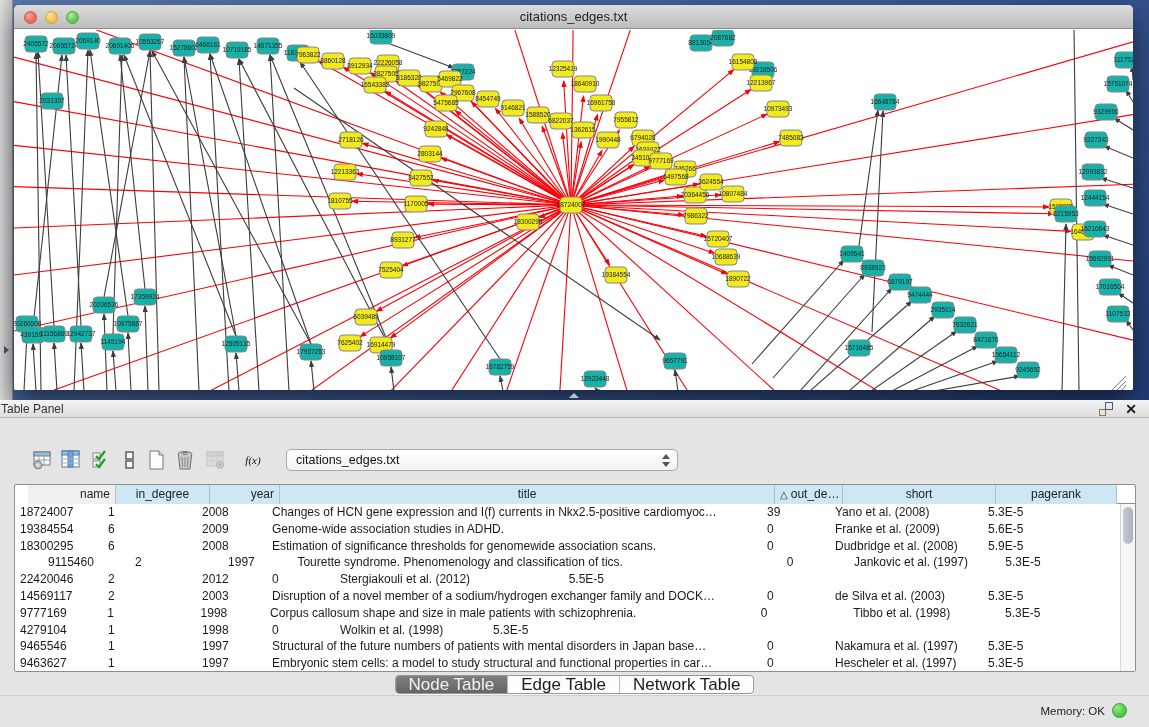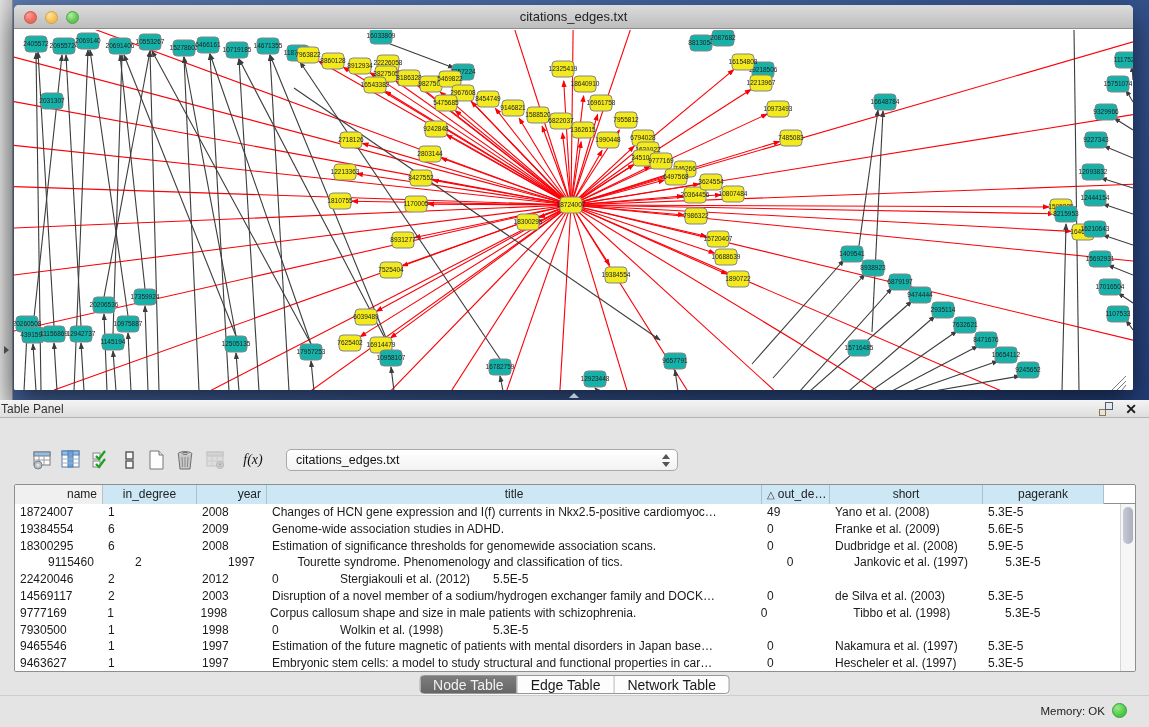--- a/index.html
+++ b/index.html
@@ -38,48 +38,48 @@
   .tp-float { position:absolute; right:36px; top:2px; width:14px; height:14px; }
   .tp-float .sq1 { position:absolute; left:0; bottom:0; width:7px; height:7px; border:1.5px solid #8a7a4a; background:transparent; }
   .tp-float .sq2 { position:absolute; right:0; top:0; width:8px; height:8px; border:1.5px solid #4a5a78; background:#e8e8e8; }
   .tp-close { position:absolute; right:12px; top:0px; font-size:14px; font-weight:bold; color:#1a1a1a; line-height:18px; cursor:default; }
 
   
   .tp-body { position:absolute; left:0; top:418px; width:1149px; height:309px; background:#e4e4e4; }
 
   .toolbar-btn { position:absolute; top:30px; width:24px; height:24px; background:transparent; border:0; }
   .toolbar-btn svg { display:block; margin:1px auto; }
-  .fx-btn { font-family:"Liberation Serif", serif; font-style:italic; font-size:14px; color:#111; line-height:24px; text-align:center; width:30px; }
+  .fx-btn { font-family:"Liberation Serif", serif; font-style:italic; font-size:11px; color:#111; line-height:24px; text-align:center; width:30px; }
 
   .combo { position:absolute; left:286px; top:31px; width:392px; height:22px; background:linear-gradient(#ffffff,#f2f2f2);
     border:1px solid #a9a9a9; border-radius:5px; font-size:12.5px; color:#111; line-height:20px; padding-left:9px; }
   .combo .stepper { position:absolute; right:6px; top:3px; width:9px; height:15px; }
   .combo .stepper .up { position:absolute; top:1px; left:0; width:0; height:0;
     border-left:4.5px solid transparent; border-right:4.5px solid transparent; border-bottom:5px solid #555; }
   .combo .stepper .dn { position:absolute; bottom:1px; left:0; width:0; height:0;
     border-left:4.5px solid transparent; border-right:4.5px solid transparent; border-top:5px solid #555; }
 
   .table-box { position:absolute; left:14px; top:66px; width:1122px; height:188px;
-    background:#fff; border:1px solid #8e8e8e; border-radius:2px; overflow:hidden; }
+    background:#fff; border:1px solid #8e8e8e; border-radius:2px; overflow:hidden;padding-left:13px; }
   .thead { display:flex; height:19px; border-bottom:1px solid #8e8e8e; }
   .th { height:19px; font-size:12px; color:#222; line-height:18px; padding:0 5px;
     border-right:1px solid #a9c4d0; background:#cde8f4; overflow:hidden; white-space:nowrap; }
   .th.gray { background:#f0f0f0; border-right:1px solid #bfbfbf; }
   .th .sort-tri { font-size:10px; margin-right:3px; color:#333; }
   .tbody { position:absolute; left:0; top:19px; right:15px; bottom:0; }
   .tr { display:flex; height:16.8px; background:#fff; }
   .td { font-size:12px; color:#1a1a1a; line-height:16.8px; padding:0 5px; overflow:hidden; white-space:nowrap; }
   .vscroll { position:absolute; right:0; top:19px; bottom:0; width:15px; background:#f6f6f6; border-left:1px solid #d6d6d6; }
   .vscroll .thumb { position:absolute; left:2px; top:3px; width:10px; height:37px; border-radius:6px;
     background:linear-gradient(to right,#c7cbd4,#a9afbd); }
 
   
   .tabs { position:absolute; left:50%; top:257px; transform:translateX(-50%); display:flex; height:19px;
     border:1px solid #979797; border-radius:4px; overflow:hidden; background:#fdfdfd; box-shadow:0 1px 0 rgba(255,255,255,.7); }
-  .tab { font-size:14px; line-height:18px; padding:0 13px; color:#1a1a1a; border-left:1px solid #b9b9b9; }
+  .tab { font-size:17px; line-height:18px; padding:0 13px; color:#1a1a1a; border-left:1px solid #b9b9b9; }
   .tab:first-child { border-left:0; }
   .tab.active { background:linear-gradient(#7d7d7d,#666666); color:#f2f2f2; }
 
   
   .statusbar { position:absolute; left:0; top:277px; width:1149px; height:32px; border-top:1px solid #cdcdcd; }
   .mem-label { position:absolute; right:44px; top:9px; font-size:11.5px; color:#222; }
   .mem-dot { position:absolute; right:22px; top:7px; width:15px; height:15px; border-radius:50%;
     background:radial-gradient(circle at 35% 30%,#9ae88e,#44c93f 65%); border:1px solid #3a9a36; }
 </style>
 </head>
@@ -779,21 +779,21 @@
         <div class="th" style="width: 68px; text-align: center;"><span class="sort-tri">△</span>out_de…</div>
         <div class="th" style="width: 153px; text-align: center;">short</div>
         <div class="th" style="width: 121px; text-align: center;">pagerank</div>
       </div>
     <div class="tbody" id="tbody">
         <div class="tr">
           <div class="td" style="width: 88px;">18724007</div>
           <div class="td" style="width: 94px;">1</div>
           <div class="td" style="width: 70px;">2008</div>
           <div class="td" style="width: 495px;">Changes of HCN gene expression and I(f) currents in Nkx2.5-positive cardiomyoc…</div>
-          <div class="td" style="width: 68px;">49</div>
+          <div class="td" style="width: 68px;">39</div>
           <div class="td" style="width: 153px;">Yano et al. (2008)</div>
           <div class="td" style="width: 121px;">5.3E-5</div>
         </div>
         <div class="tr">
           <div class="td" style="width: 88px;">19384554</div>
           <div class="td" style="width: 94px;">6</div>
           <div class="td" style="width: 70px;">2009</div>
           <div class="td" style="width: 495px;">Genome-wide association studies in ADHD.</div>
           <div class="td" style="width: 68px;">0</div>
           <div class="td" style="width: 153px;">Franke et al. (2009)</div>
@@ -816,53 +816,53 @@
           <div class="td" style="width: 68px;">0</div>
           <div class="td" style="width: 153px;">Jankovic et al. (1997)</div>
           <div class="td" style="width: 121px;">5.3E-5</div>
         </div>
         <div class="tr">
           <div class="td" style="width: 88px;">22420046</div>
           <div class="td" style="width: 94px;">2</div>
           <div class="td" style="width: 70px;">2012</div>
           <div class="td" style="width: 68px;">0</div>
           <div class="td" style="width: 153px;">Stergiakouli et al. (2012)</div>
-          <div class="td" style="width: 121px;">5.5E-5</div>
+          <div class="td" style="width: 121px; text-align: right;">5.5E-5</div>
         </div>
         <div class="tr">
           <div class="td" style="width: 88px;">14569117</div>
           <div class="td" style="width: 94px;">2</div>
           <div class="td" style="width: 70px;">2003</div>
           <div class="td" style="width: 495px;">Disruption of a novel member of a sodium/hydrogen exchanger family and DOCK…</div>
           <div class="td" style="width: 68px;">0</div>
           <div class="td" style="width: 153px;">de Silva et al. (2003)</div>
           <div class="td" style="width: 121px;">5.3E-5</div>
         </div>
         <div class="tr">
           <div class="td" style="width: 88px;">9777169</div>
           <div class="td" style="width: 94px;">1</div>
           <div class="td" style="width: 70px;">1998</div>
           <div class="td" style="width: 495px;">Corpus callosum shape and size in male patients with schizophrenia.</div>
           <div class="td" style="width: 68px;">0</div>
           <div class="td" style="width: 153px; margin-left: 25px;">Tibbo et al. (1998)</div>
           <div class="td" style="width: 121px;">5.3E-5</div>
         </div>
         <div class="tr">
-          <div class="td" style="width: 88px;">7930500</div>
+          <div class="td" style="width: 88px;">4279104</div>
           <div class="td" style="width: 94px;">1</div>
           <div class="td" style="width: 70px;">1998</div>
           <div class="td" style="width: 68px;">0</div>
           <div class="td" style="width: 153px;">Wolkin et al. (1998)</div>
           <div class="td" style="width: 121px;">5.3E-5</div>
         </div>
         <div class="tr">
           <div class="td" style="width: 88px;">9465546</div>
           <div class="td" style="width: 94px;">1</div>
           <div class="td" style="width: 70px;">1997</div>
-          <div class="td" style="width: 495px;">Estimation of the future magnetic of patients with mental disorders in Japan base…</div>
+          <div class="td" style="width: 495px;">Structural of the future numbers of patients with mental disorders in Japan base…</div>
           <div class="td" style="width: 68px;">0</div>
           <div class="td" style="width: 153px;">Nakamura et al. (1997)</div>
           <div class="td" style="width: 121px;">5.3E-5</div>
         </div>
         <div class="tr">
           <div class="td" style="width: 88px;">9463627</div>
           <div class="td" style="width: 94px;">1</div>
           <div class="td" style="width: 70px;">1997</div>
           <div class="td" style="width: 495px;">Embryonic stem cells: a model to study structural and functional properties in car…</div>
           <div class="td" style="width: 68px;">0</div>

